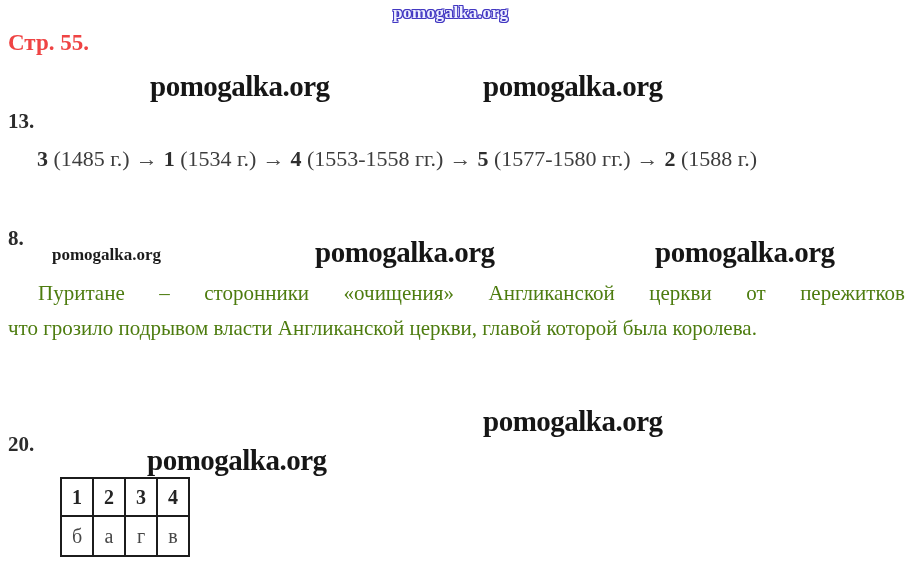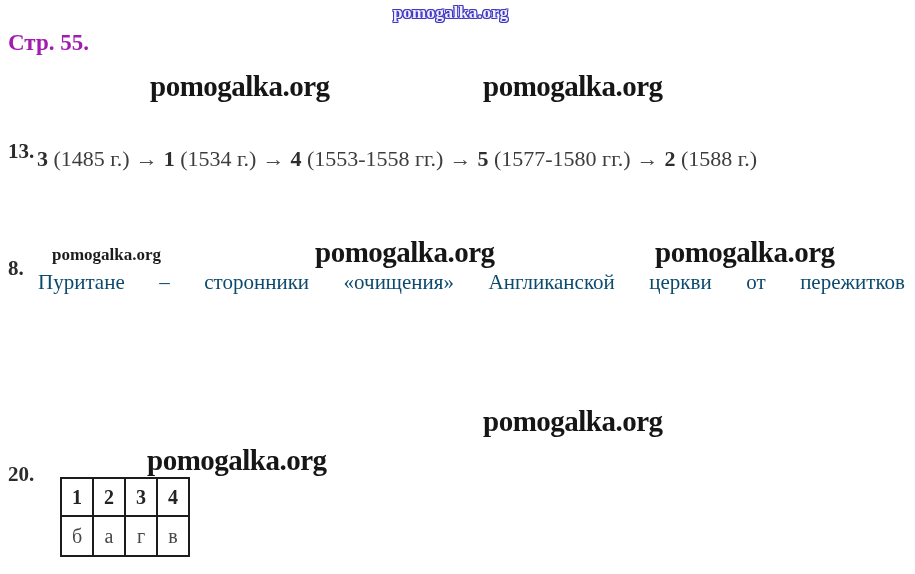--- a/index.html
+++ b/index.html
@@ -29,58 +29,57 @@
       -1px -1px 0 #4338c2, 1px -1px 0 #4338c2,
       -1px  1px 0 #4338c2, 1px  1px 0 #4338c2,
       -1px  0   0 #4338c2, 1px  0   0 #4338c2,
        0   -1px 0 #4338c2, 0    1px 0 #4338c2;
   }
 
   .page-label {
     left: 8px; top: 30px;
     font-size: 23px;
     font-weight: bold;
-    color: #a21caf;
+    color: #ef4444;
   }
 
   .wm-big {
     font-size: 29px;
     font-weight: bold;
     color: #161616;
     letter-spacing: -0.5px;
   }
   .wm-small {
     font-size: 17px;
     font-weight: bold;
     color: #1c1c1c;
   }
 
   .sec-num {
     left: 8px;
     font-size: 21px;
     font-weight: bold;
     color: #2b2b2b;
-    margin-top: 30px;
   }
 
   .sequence {
     left: 37px; top: 146px;
     font-size: 22px;
     color: #3d3d3d;
   }
   .seq-num { font-weight: bold; color: #2e2e2e; }
   .seq-arrow { color: #4a4a4a; padding: 0 6px; }
 
   .para {
     position: absolute;
-    left: 8px; top: 265px;
+    left: 8px; top: 276px;
     width: 897px;
     font-size: 21px;
     line-height: 35px;
-    color: #0c4a6e;
+    color: #4d7c0f;
   }
   .para .line {
     display: block;
     text-align: justify;
   }
   .para .line.just-last { text-align-last: justify; }
   .para .line.indent { text-indent: 30px; }
 
   table.answers {
     position: absolute;
@@ -125,20 +124,21 @@
   </div>
 
   <div class="abs sec-num" style="top:226px;">8.</div>
 
   <div class="abs wm-small" style="left:52px; top:245px;">pomogalka.org</div>
   <div class="abs wm-big" style="left:315px; top:236px;">pomogalka.org</div>
   <div class="abs wm-big" style="left:655px; top:236px;">pomogalka.org</div>
 
   <div class="para">
     <span class="line just-last indent">Пуритане – сторонники «очищения» Англиканской церкви от пережитков</span>
+    <span class="line">что грозило подрывом власти Англиканской церкви, главой которой была королева.</span>
   </div>
 
   <div class="abs wm-big" style="left:483px; top:405px;">pomogalka.org</div>
 
   <div class="abs sec-num" style="top:432px;">20.</div>
 
   <div class="abs wm-big" style="left:147px; top:444px;">pomogalka.org</div>
 
   <table class="answers">
     <tbody>

